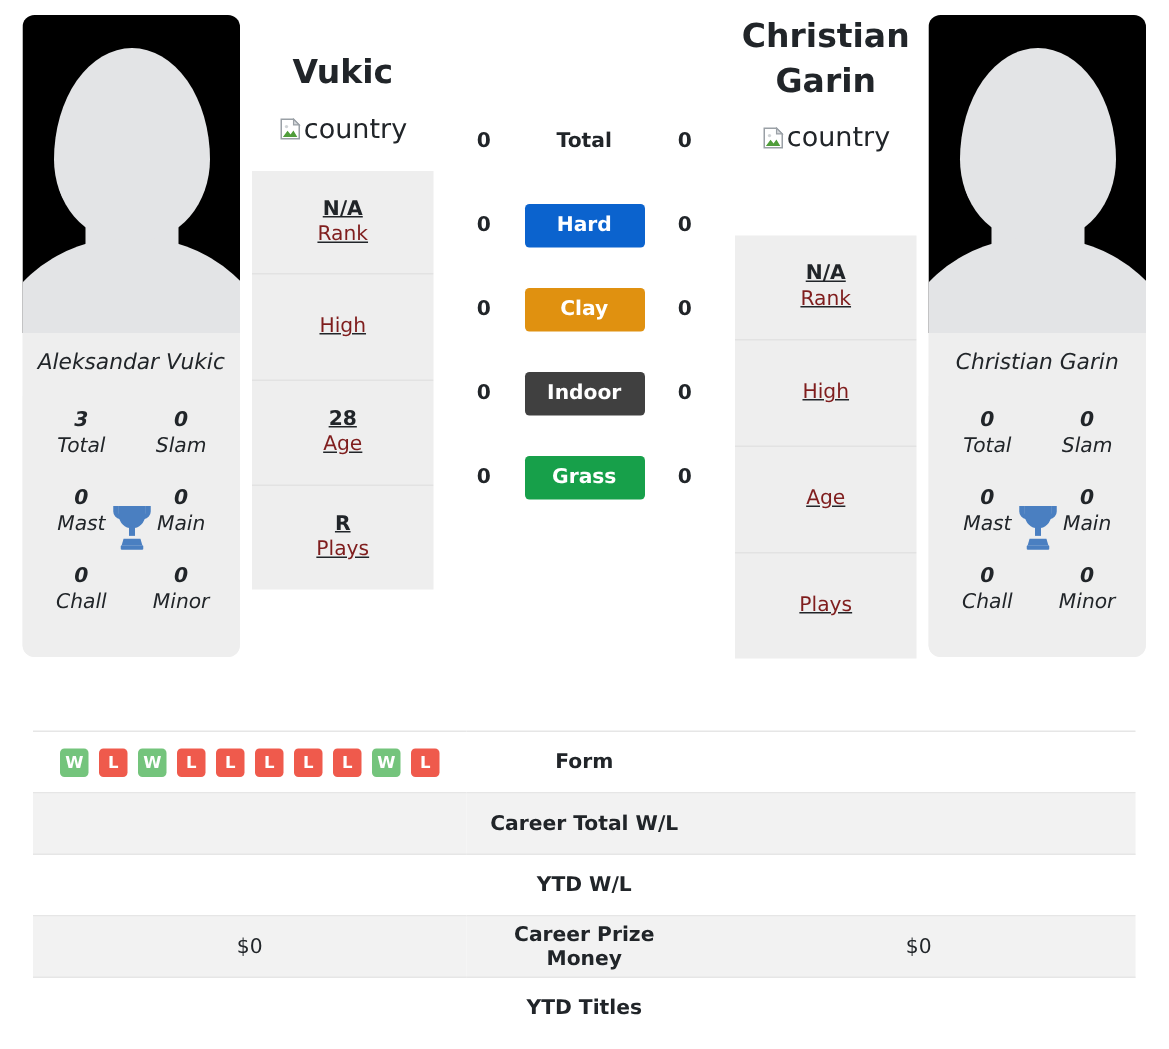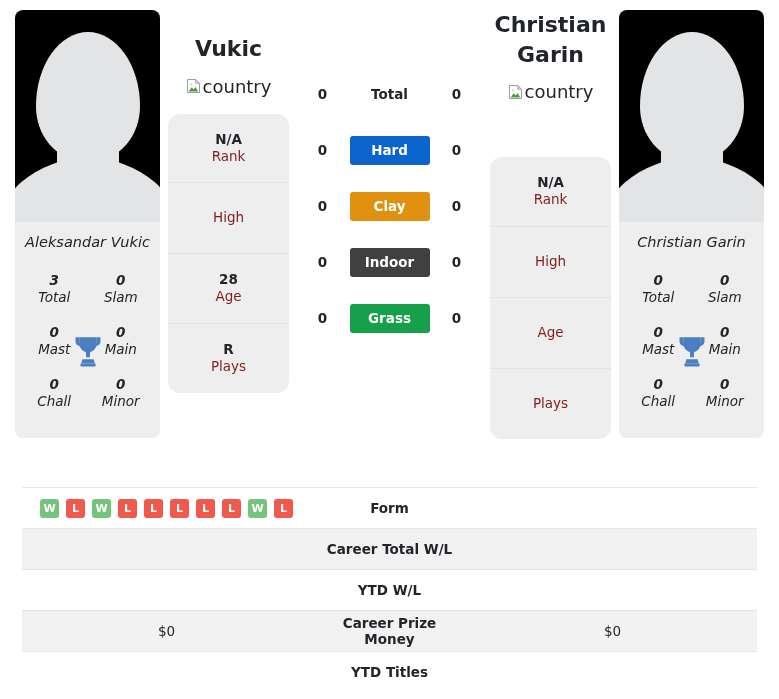--- a/index.html
+++ b/index.html
@@ -120,22 +120,23 @@
 
   
   .info-col {
     width: 121px;
     flex: 0 0 121px;
     padding-top: 10px;
   }
   .info-col.rightinfo { padding-top: 48px; }
   .info-card {
     background: #eeeeee;
-    border-radius: 12px;
+    border-radius: 0;
     overflow: hidden;
+    text-decoration: underline;
   }
   .info-item {
     padding: 17px 6px 18px 6px;
     text-align: center;
     line-height: 1.25;
     border-top: 1px solid #e2e2e2;
   }
   .info-item:first-child { border-top: none; }
   .info-item .num {
     display: block;

